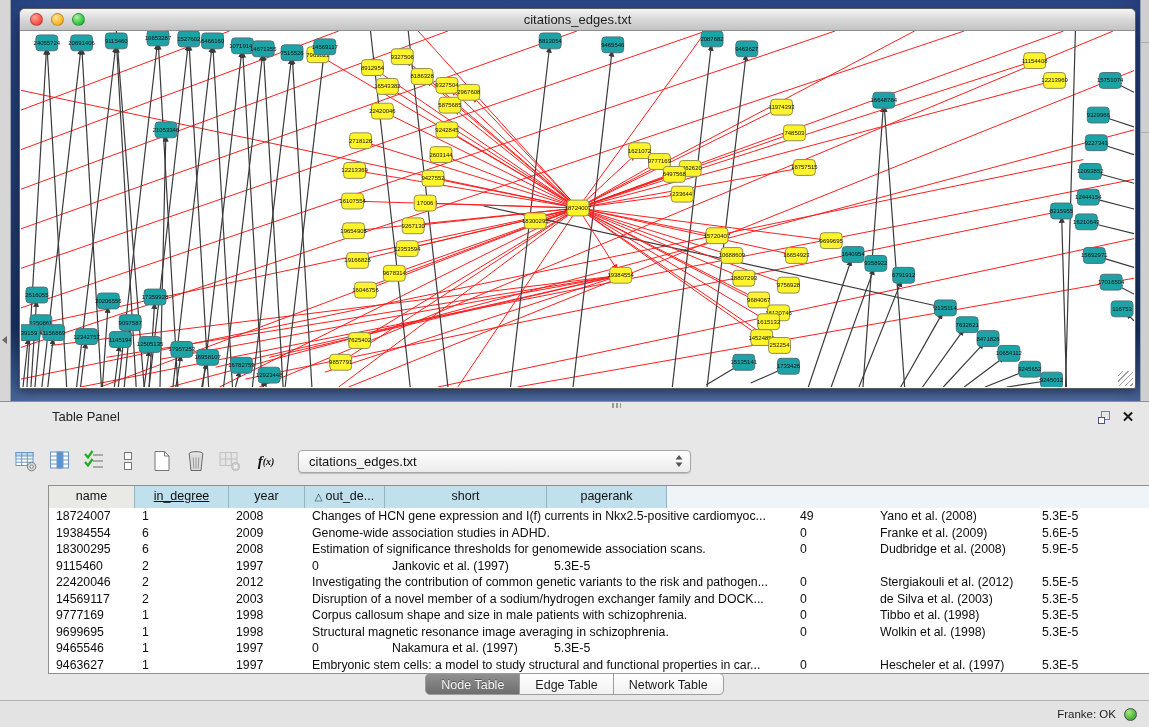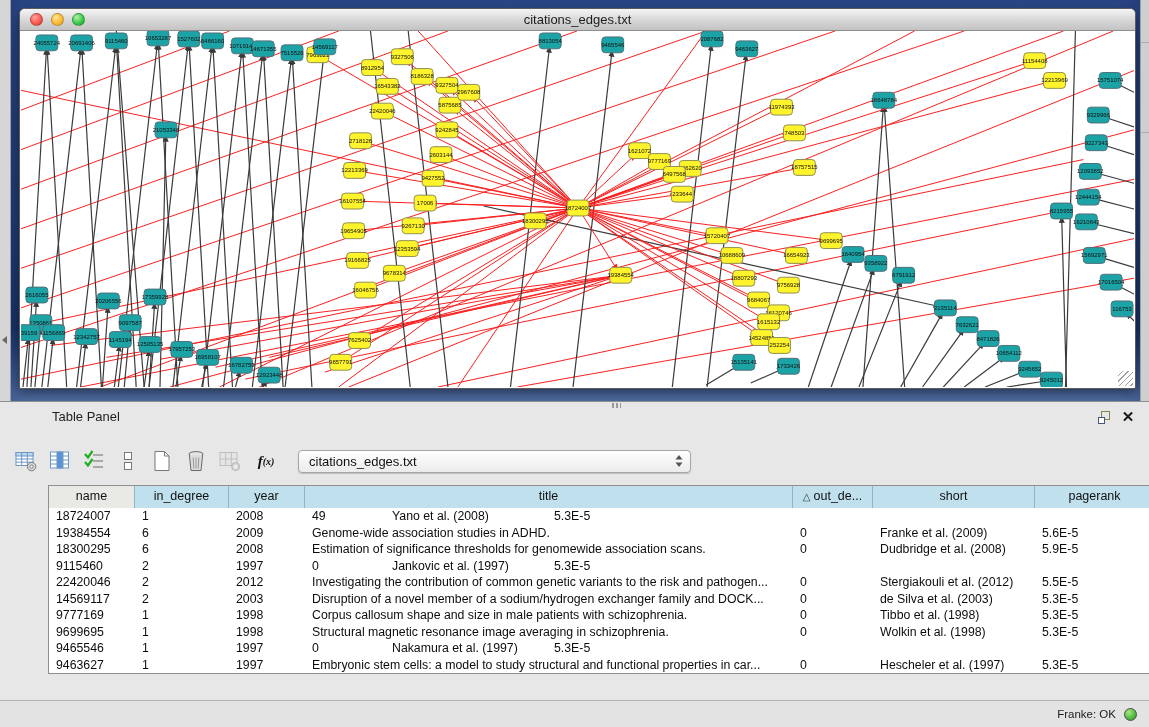--- a/index.html
+++ b/index.html
@@ -536,33 +536,33 @@
         <svg width="10" height="14" viewBox="0 0 10 14">
           <path d="M5 1 L8.5 5.5 H1.5 z" fill="#555"></path>
           <path d="M5 13 L8.5 8.5 H1.5 z" fill="#555"></path>
         </svg>
       </div>
     </div>
 
     <div class="table-wrap">
       <div class="thead" id="thead">
           <div class="th first" style="width: 86px;">name</div>
-          <div class="th" style="width: 94px;">in_degree</div>
+          <div class="th" style="width: 94px; text-decoration: underline;">in_degree</div>
           <div class="th" style="width: 76px;">year</div>
-          <div class="th" style="width: 488px;">title</div>
           <div class="th" style="width: 80px;"><span class="sort">△</span>out_de...</div>
           <div class="th" style="width: 162px;">short</div>
           <div class="th" style="width: 120px;">pagerank</div>
           <div class="th-filler"></div>
         </div>
       <div id="tbody">
           <div class="tr">
             <div class="td" style="width: 86px;">18724007</div>
             <div class="td" style="width: 94px;">1</div>
             <div class="td" style="width: 76px;">2008</div>
+            <div class="td" style="width: 488px;">Changes of HCN gene expression and I(f) currents in Nkx2.5-positive cardiomyoc...</div>
             <div class="td" style="width: 80px;">49</div>
             <div class="td" style="width: 162px;">Yano et al. (2008)</div>
             <div class="td" style="width: 120px;">5.3E-5</div>
           </div>
           <div class="tr">
             <div class="td" style="width: 86px;">19384554</div>
             <div class="td" style="width: 94px;">6</div>
             <div class="td" style="width: 76px;">2009</div>
             <div class="td" style="width: 488px;">Genome-wide association studies in ADHD.</div>
             <div class="td" style="width: 80px;">0</div>
@@ -638,20 +638,25 @@
             <div class="td" style="width: 80px;">0</div>
             <div class="td" style="width: 162px;">Hescheler et al. (1997)</div>
             <div class="td" style="width: 120px;">5.3E-5</div>
           </div>
         </div>
       <div class="vscroll">
         <div class="vthumb"></div>
       </div>
     </div>
 
+    <div class="tabs" id="tabs">
+        <div class="tab active">Node Table</div>
+        <div class="tab">Edge Table</div>
+        <div class="tab">Network Table</div>
+      </div>
   </div>
 
   <div class="status-bar">
     <span>Franke: OK</span>
     <span class="mem-dot"></span>
   </div>
 
 </div>
 
 </body></html>

